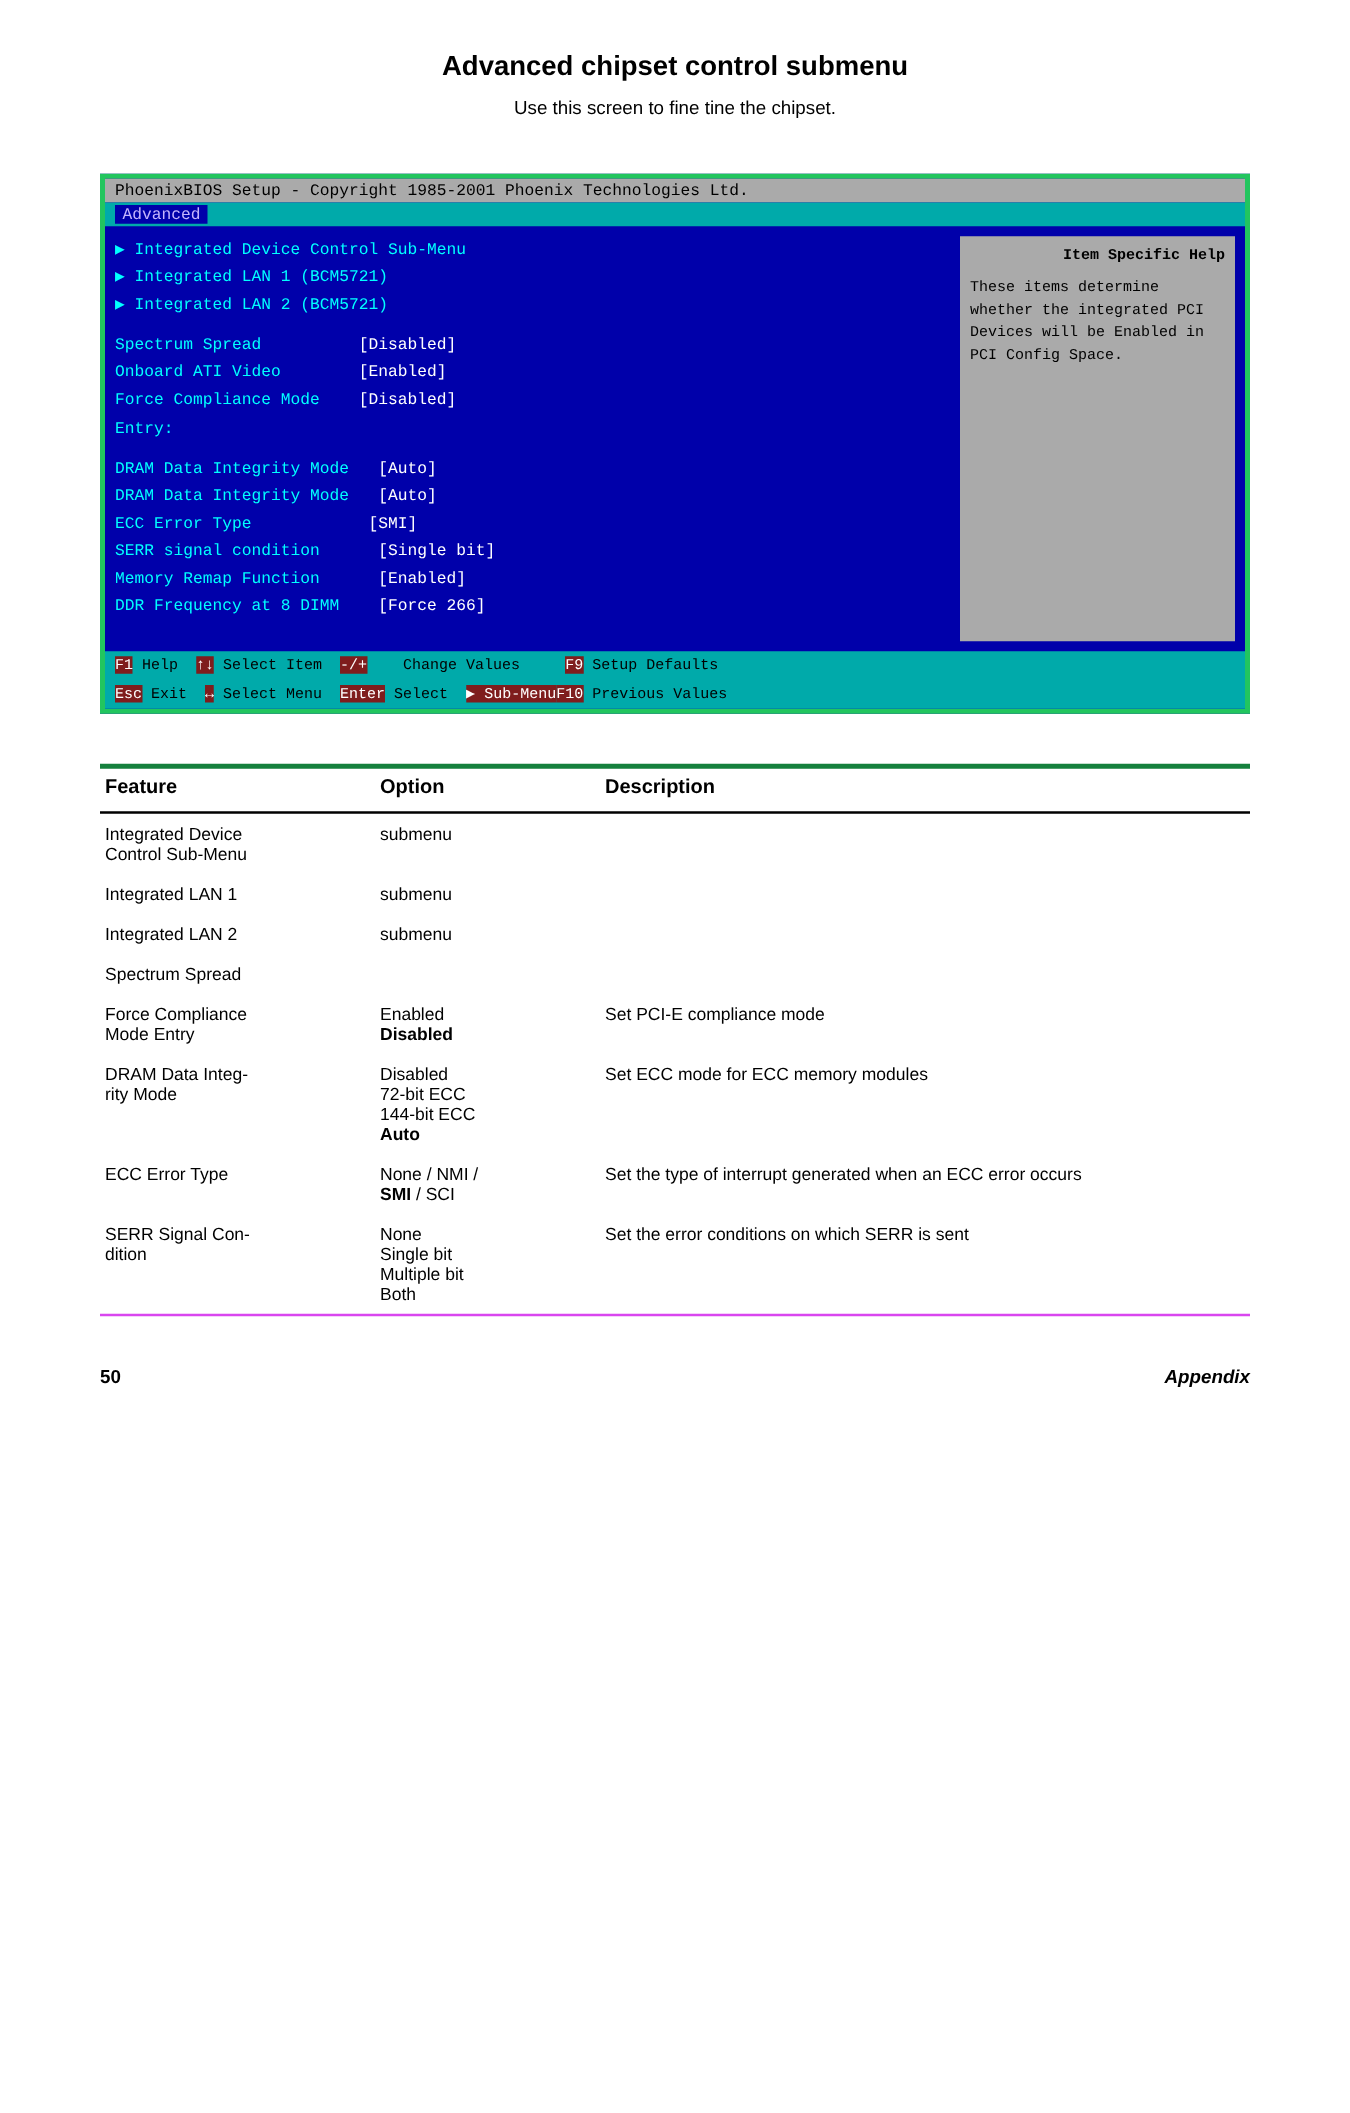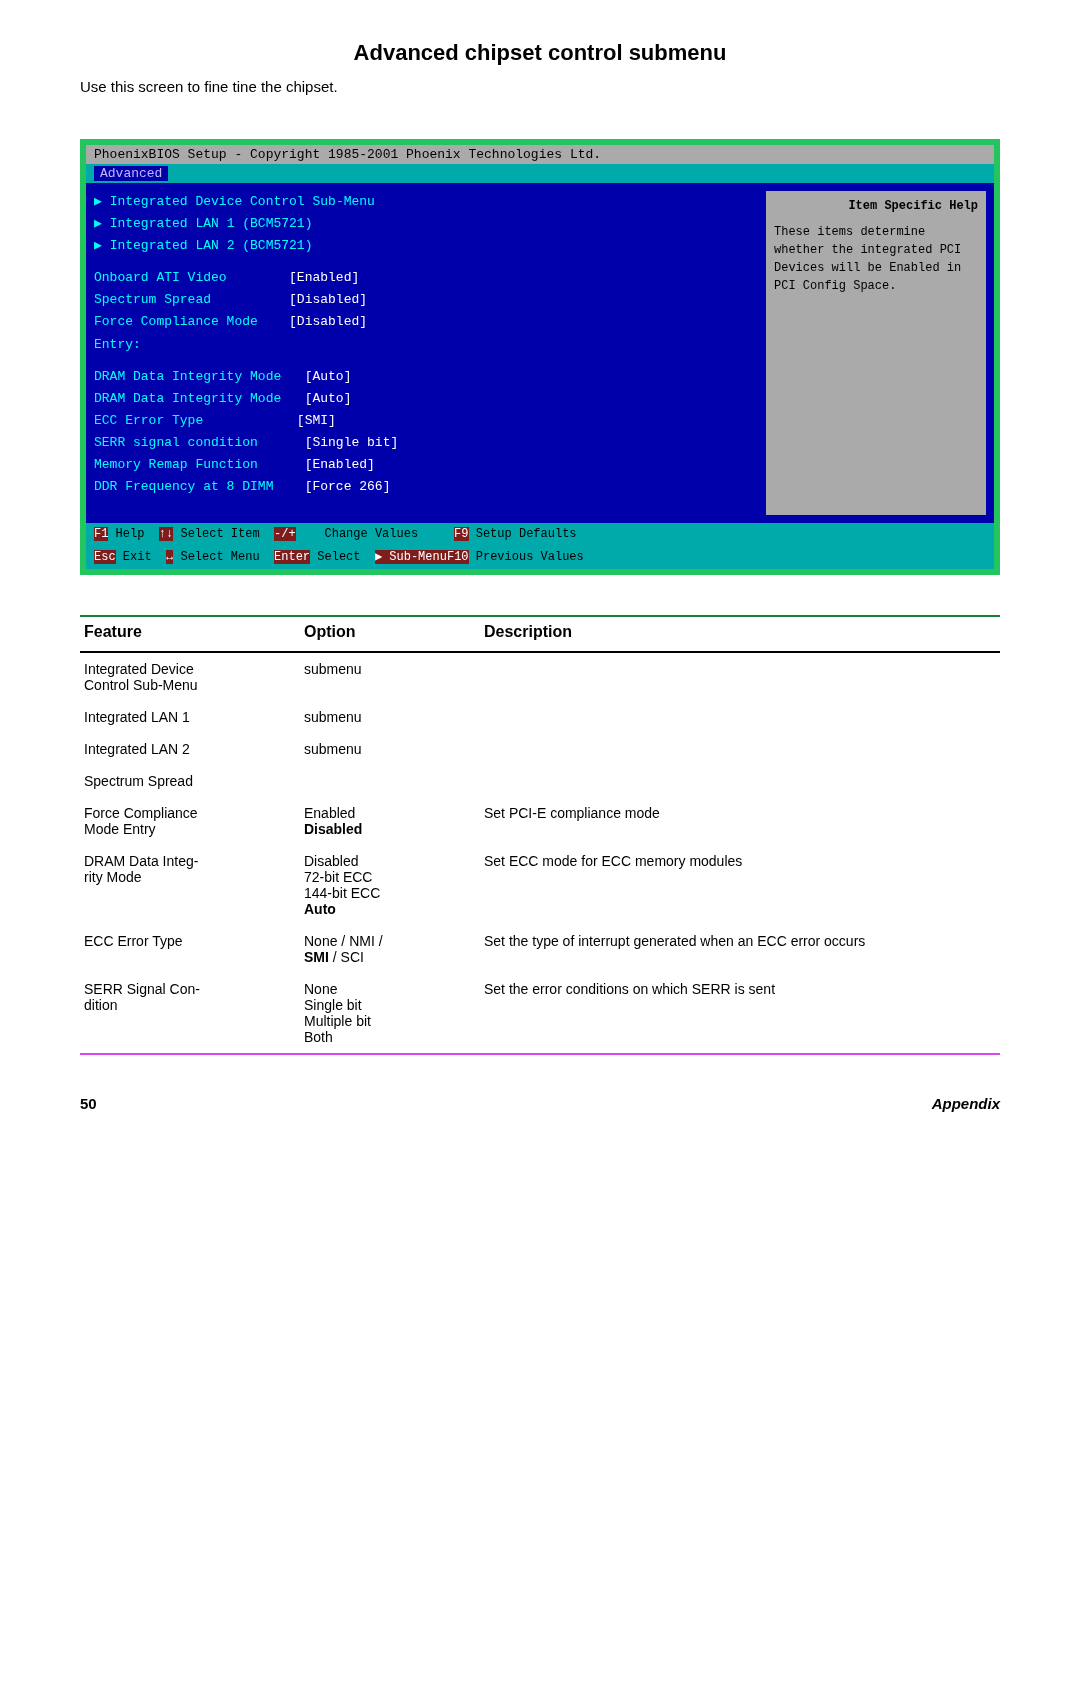--- a/index.html
+++ b/index.html
@@ -15,27 +15,27 @@
 
     
     .page-title {
       font-size: 22px;
       font-weight: bold;
       text-align: center;
       margin-bottom: 12px;
     }
     .page-subtitle {
       font-size: 15px;
-      text-align: left;
+      text-align: center;
       margin-bottom: 24px;
     }
 
     
     .bios-box {
-      border: 6px solid #22c55e;
+      border: 4px solid #22c55e;
       background: #0000aa;
       color: #ffffff;
       font-family: 'Courier New', Courier, monospace;
       font-size: 13px;
       margin-bottom: 40px;
       width: 100%;
       margin-top: 44px;
     }
     .bios-topbar {
       background: #aaaaaa;
@@ -126,21 +126,21 @@
       vertical-align: top;
     }
     .feature-table tr.last-row td {
       border-bottom: 2px solid #d946ef;
     }
     .feature-table .bold-option {
       font-weight: bold;
     }
     
     .feature-table thead tr th {
-      border-top: 2px solid #15803d;
+      border-top: 4px solid #15803d;
       margin-top: 16px;
     }
 
     
     .page-footer {
       display: flex;
       justify-content: space-between;
       margin-top: 10px;
       font-size: 15px;
     }
@@ -163,24 +163,24 @@
   <div class="bios-menubar">
     <span class="active-tab">Advanced</span>
   </div>
   <div class="bios-content">
     <div class="bios-left">
       <div class="bios-item arrow">Integrated Device Control Sub-Menu</div>
       <div class="bios-item arrow">Integrated LAN 1 (BCM5721)</div>
       <div class="bios-item arrow">Integrated LAN 2 (BCM5721)</div>
       <div class="bios-spacer"></div>
       <div class="bios-setting">
+        Spectrum Spread &nbsp;&nbsp;&nbsp;&nbsp;&nbsp;&nbsp;&nbsp;&nbsp; <span class="val">[Disabled]</span>
+      </div>
+      <div class="bios-setting">
         Onboard ATI Video &nbsp;&nbsp;&nbsp;&nbsp;&nbsp;&nbsp; <span class="val">[Enabled]</span>
-      </div>
-      <div class="bios-setting">
-        Spectrum Spread &nbsp;&nbsp;&nbsp;&nbsp;&nbsp;&nbsp;&nbsp;&nbsp; <span class="val">[Disabled]</span>
       </div>
       <div class="bios-setting">
         Force Compliance Mode &nbsp;&nbsp; <span class="val">[Disabled]</span>
       </div>
       <div class="bios-setting">
         Entry:
       </div>
       <div class="bios-spacer"></div>
       <div class="bios-setting">
         DRAM Data Integrity Mode &nbsp; <span class="val">[Auto]</span>

